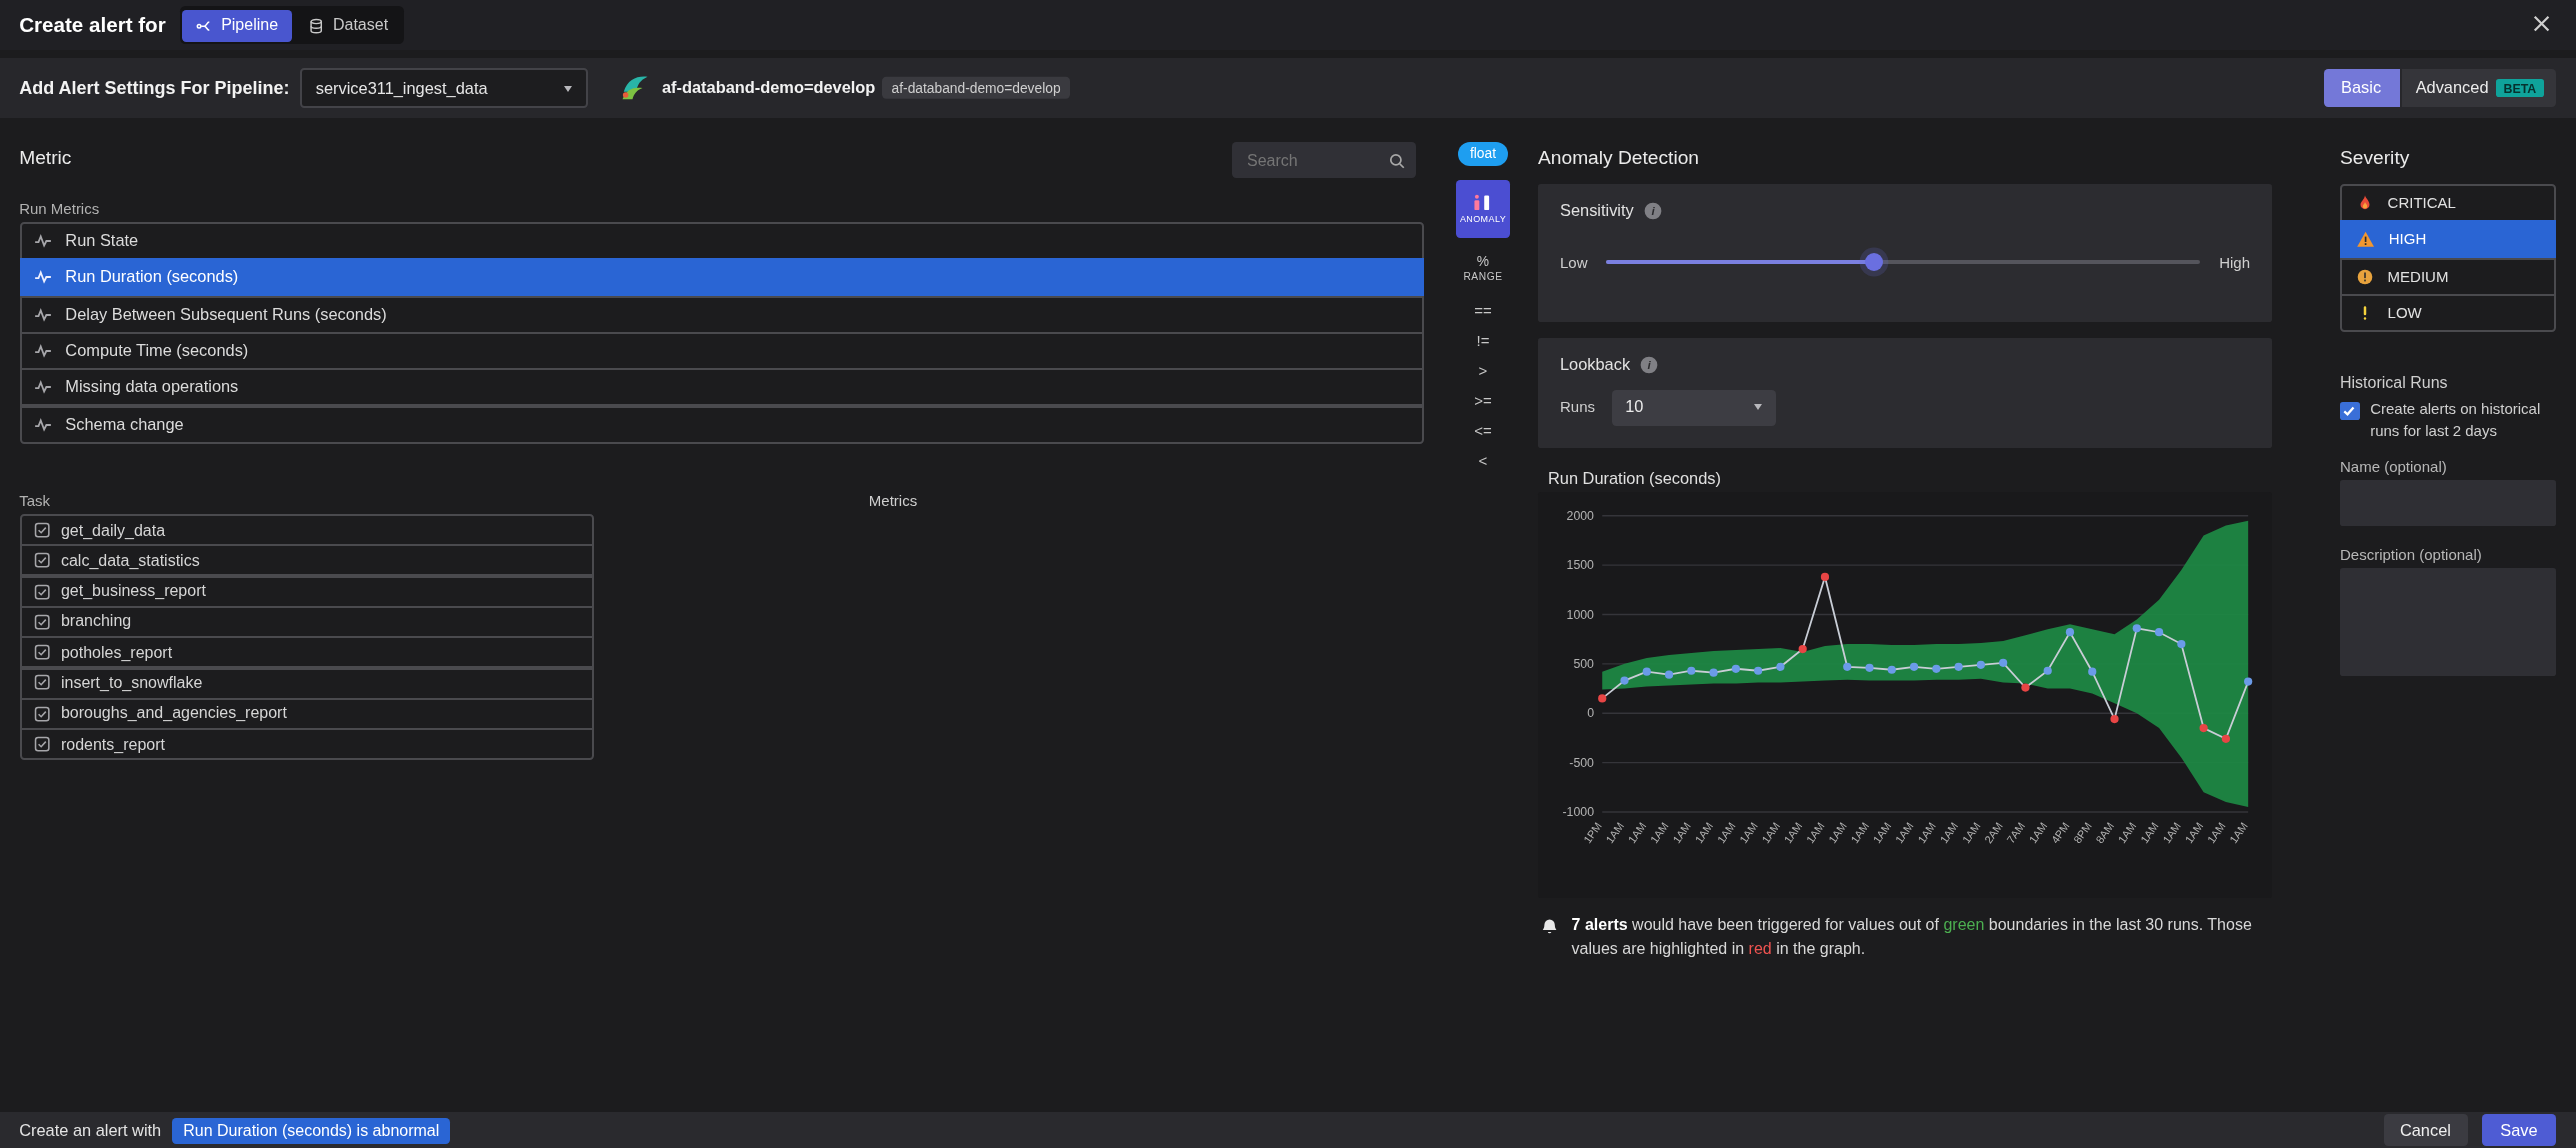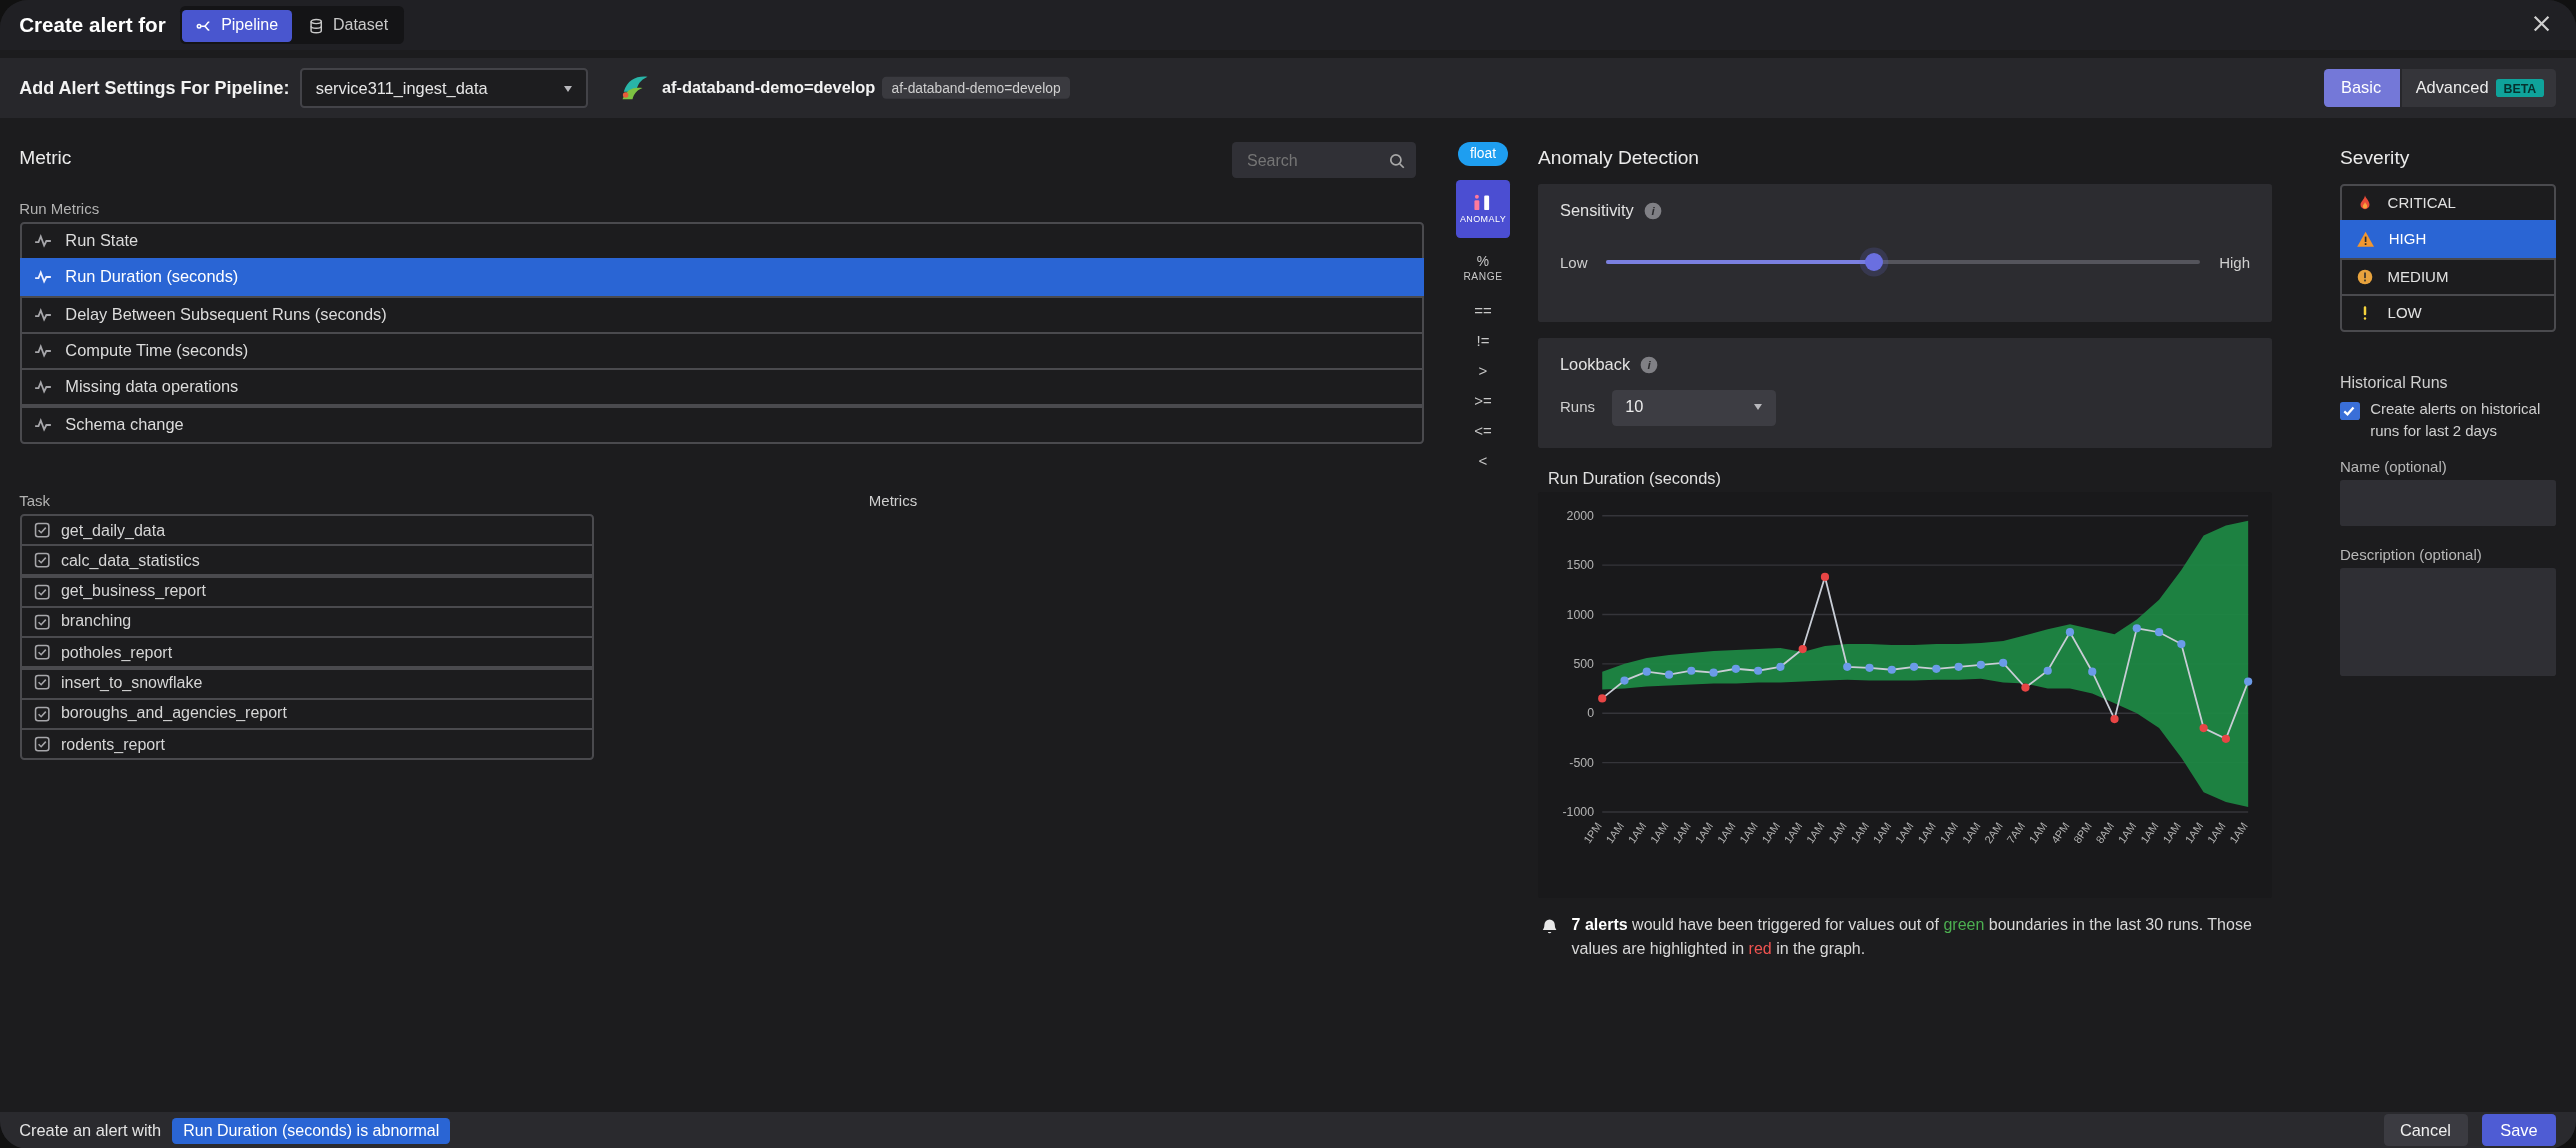--- a/index.html
+++ b/index.html
@@ -1,16 +1,16 @@
 <!DOCTYPE html>
 <html style="font-size:11px"><head>
 <meta charset="utf-8">
 <style>
   html,body{margin:0;padding:0;background:#111;}
-  #stage{width:2576px;height:1149px;overflow:hidden;background:#1c1c1e;border-radius:28px;}
+  #stage{width:2576px;height:1149px;overflow:hidden;background:#1c1c1e;}
   #app{width:1288px;height:574px;transform:scale(2);transform-origin:0 0;position:relative;
        background:#1c1c1e;font-family:"Liberation Sans",sans-serif;color:#ddd;-webkit-font-smoothing:antialiased;}
   svg text{font-family:"Liberation Sans",sans-serif;}
 
   
   .topbar{position:absolute;left:0;top:0;right:0;height:25.4px;background:#202024;display:flex;align-items:center;}
   .topbar-title{font-size:10.3px;font-weight:700;color:#fff;margin-left:9.6px;}
   .seg-group{position:absolute;left:90px;top:3.4px;height:18.5px;background:#141416;border-radius:2.7px;
              display:flex;align-items:center;padding:0 1.4px;gap:1.4px;}
   .seg{display:flex;align-items:center;gap:4.1px;height:16px;padding:0 6.9px;border-radius:2.1px;

